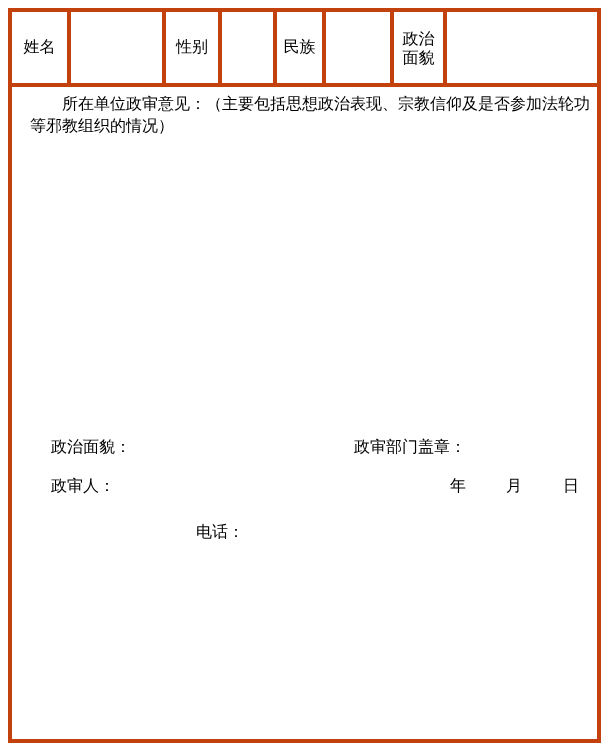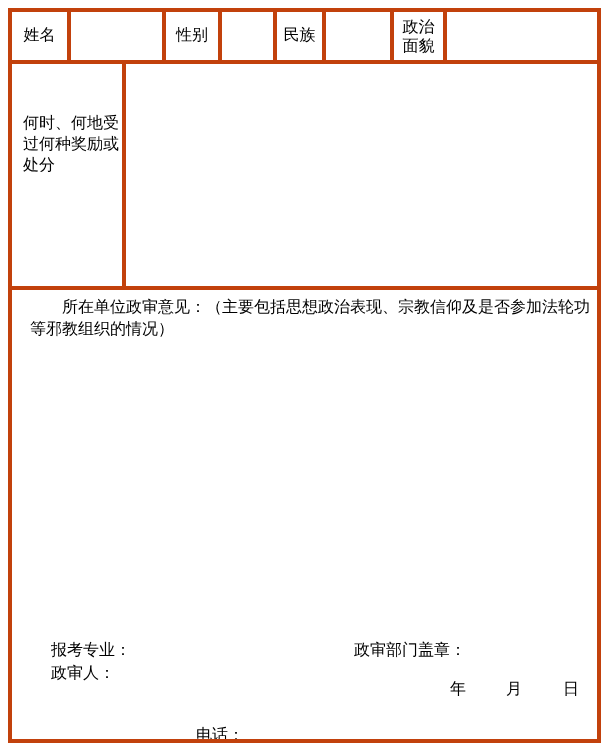--- a/index.html
+++ b/index.html
@@ -35,21 +35,21 @@
   .opinion-text {
     padding: 6px 0 0 5px;
     line-height: 22px;
     text-indent: 2em;
     text-align: left;
     word-break: break-all;
   }
   .sig { position: absolute; white-space: nowrap; line-height: 20px; }
   .sig-dept     { left: 39px;  top: 350px; }
   .sig-seal     { left: 342px; top: 350px; }
-  .sig-reviewer { left: 39px;  top: 373px; }
+  .sig-reviewer { left: 39px;  top: 389px; }
   .sig-phone    { left: 184px; top: 389px; margin-top: 46px; }
   .sig-year     { left: 438px; top: 389px; }
   .sig-month    { left: 494px; top: 389px; }
   .sig-day      { left: 551px; top: 389px; }
 </style>
 </head>
 <body>
 
 <div class="page">
   <table class="form">
@@ -70,30 +70,24 @@
       <td colspan="2"></td>
       <td class="label">性别</td>
       <td></td>
       <td class="label">民族</td>
       <td></td>
       <td class="label">
         <div class="lbl-wrap2">政治面貌</div>
       </td>
       <td></td>
     </tr>
-    <tr style="height:218px">
-      <td colspan="2" class="awards-cell">
-        <div class="awards-text">何时、何地受过何种奖励或处分</div>
-      </td>
-      <td colspan="7"></td>
-    </tr>
     <tr style="height:436px">
       <td colspan="9" class="opinion-cell">
         <div class="opinion-text">所在单位政审意见：（主要包括思想政治表现、宗教信仰及是否参加法轮功等邪教组织的情况）</div>
-        <span class="sig sig-dept">报考专业：</span>
+        <span class="sig sig-dept">政治面貌：</span>
         <span class="sig sig-seal">政审部门盖章：</span>
         <span class="sig sig-reviewer">政审人：</span>
         <span class="sig sig-phone">电话：</span>
         <span class="sig sig-year">年</span>
         <span class="sig sig-month">月</span>
         <span class="sig sig-day">日</span>
       </td>
     </tr>
   </tbody>
     </table>

